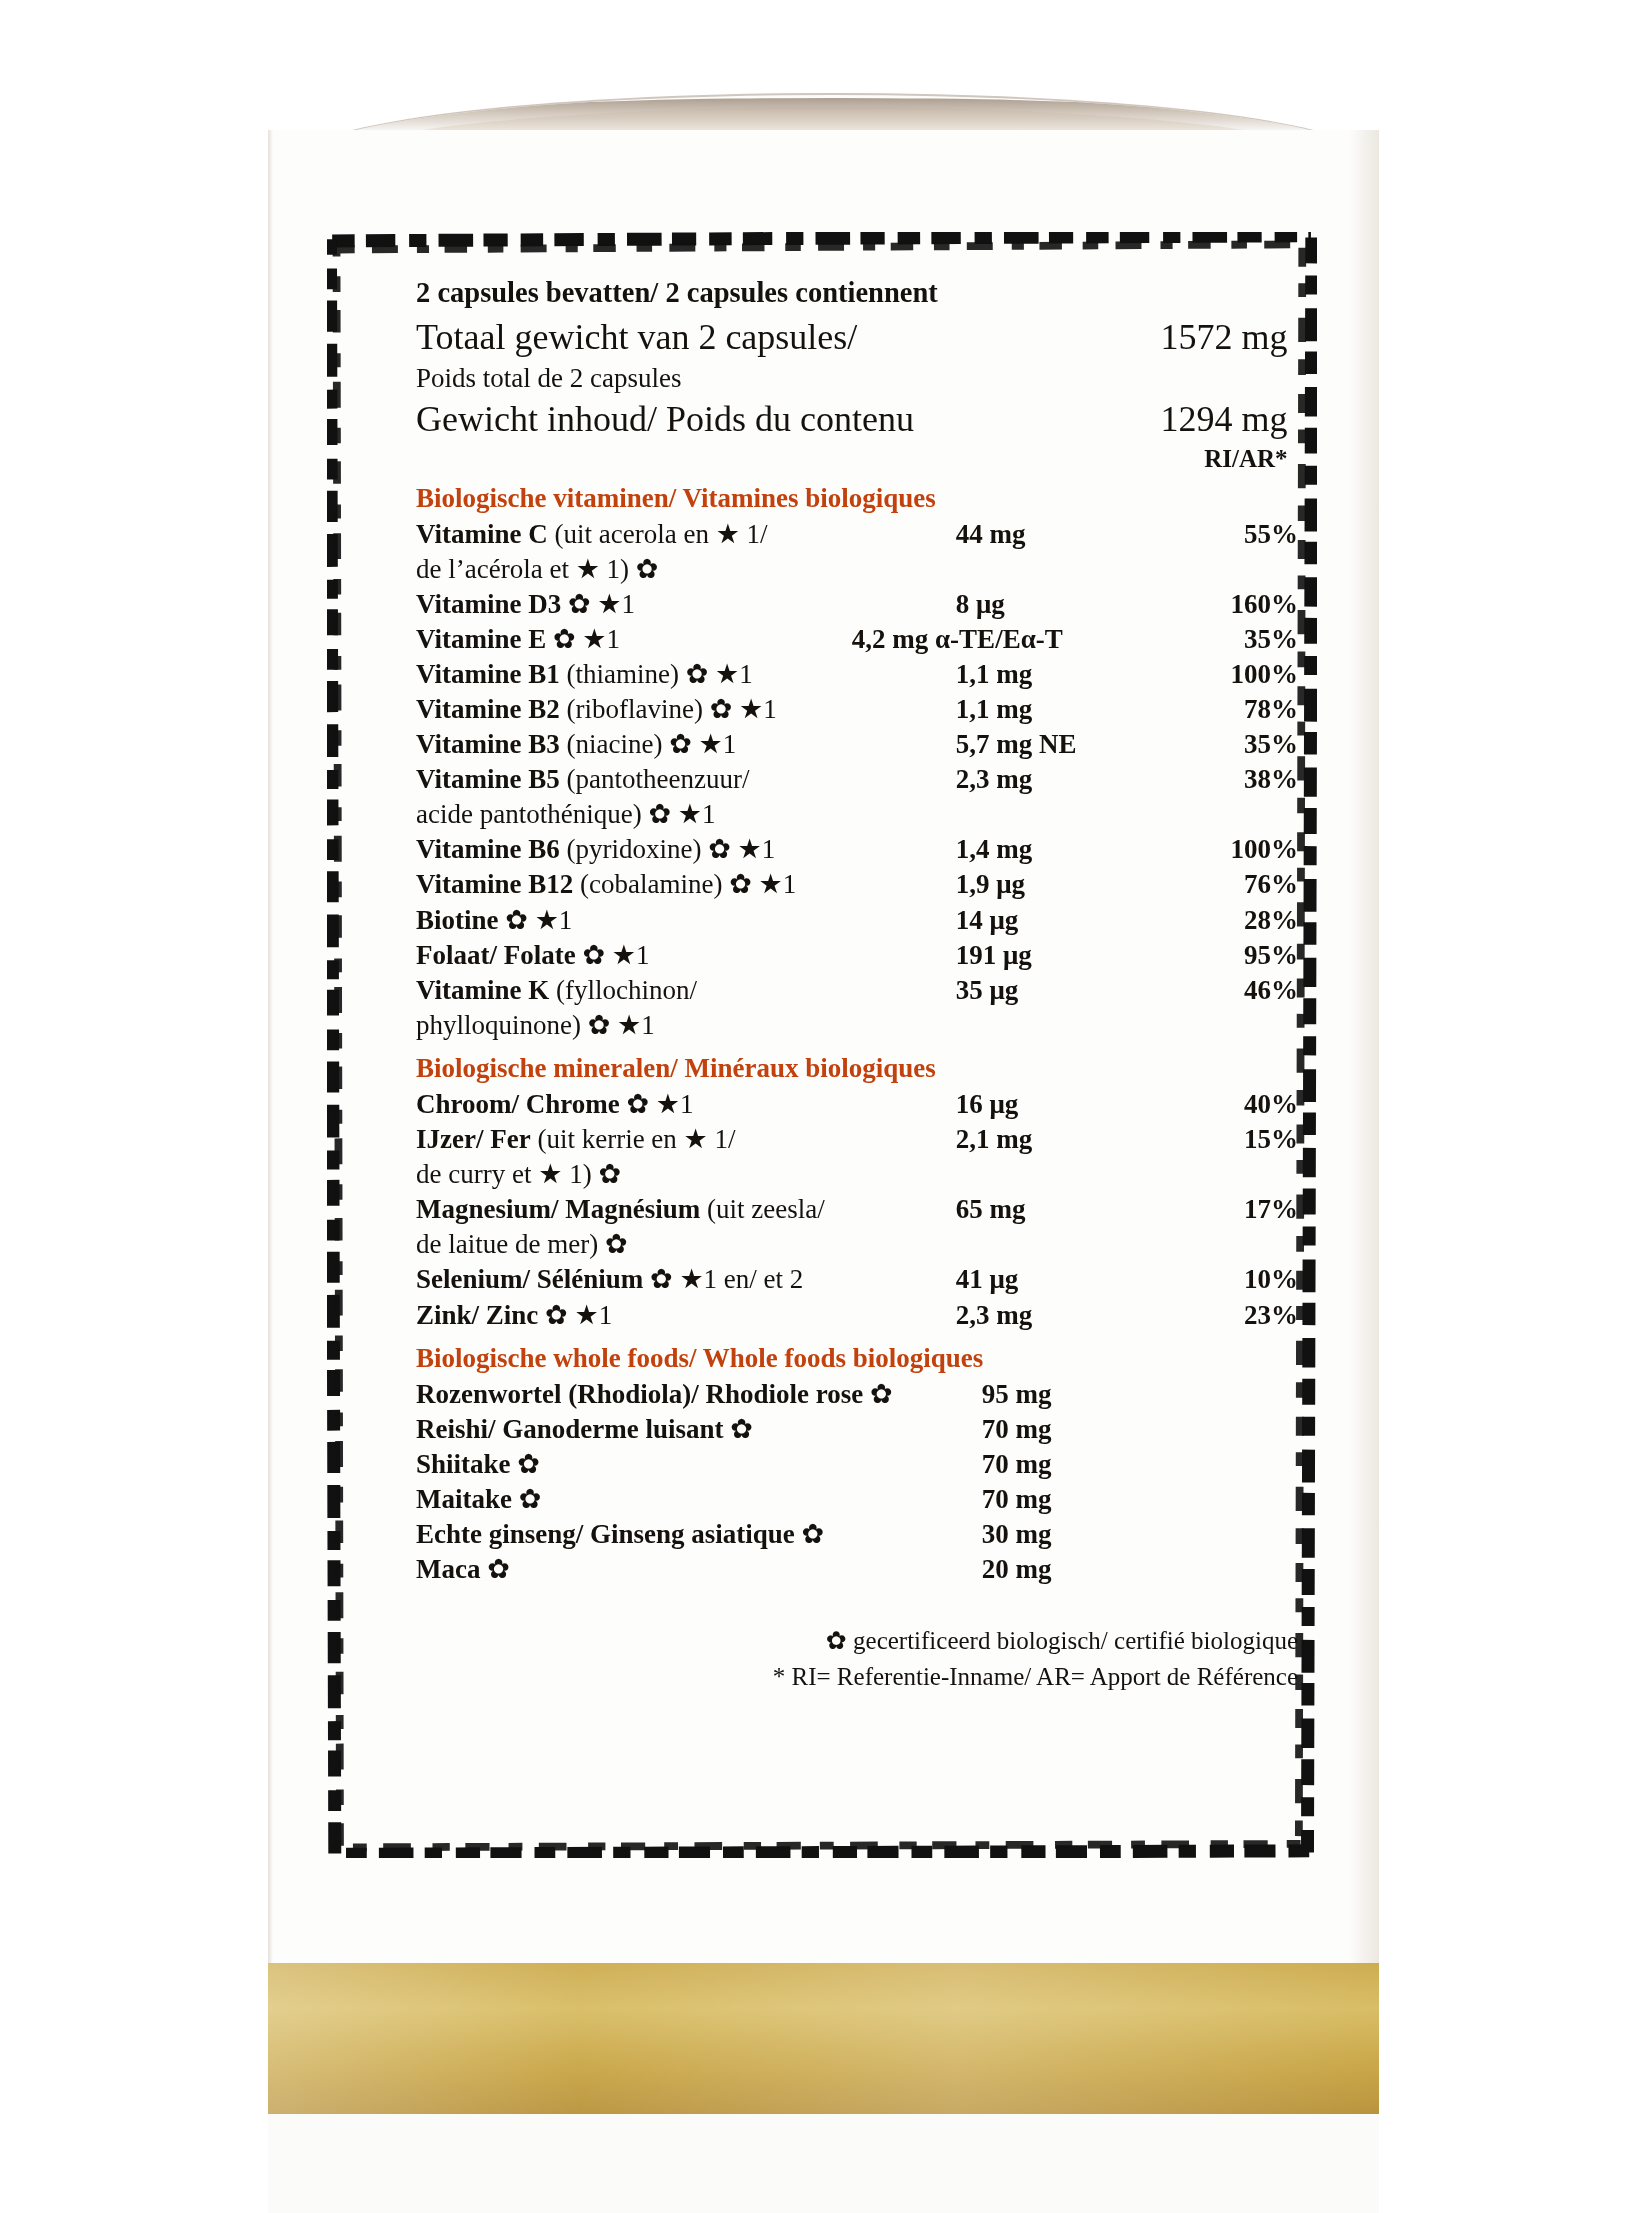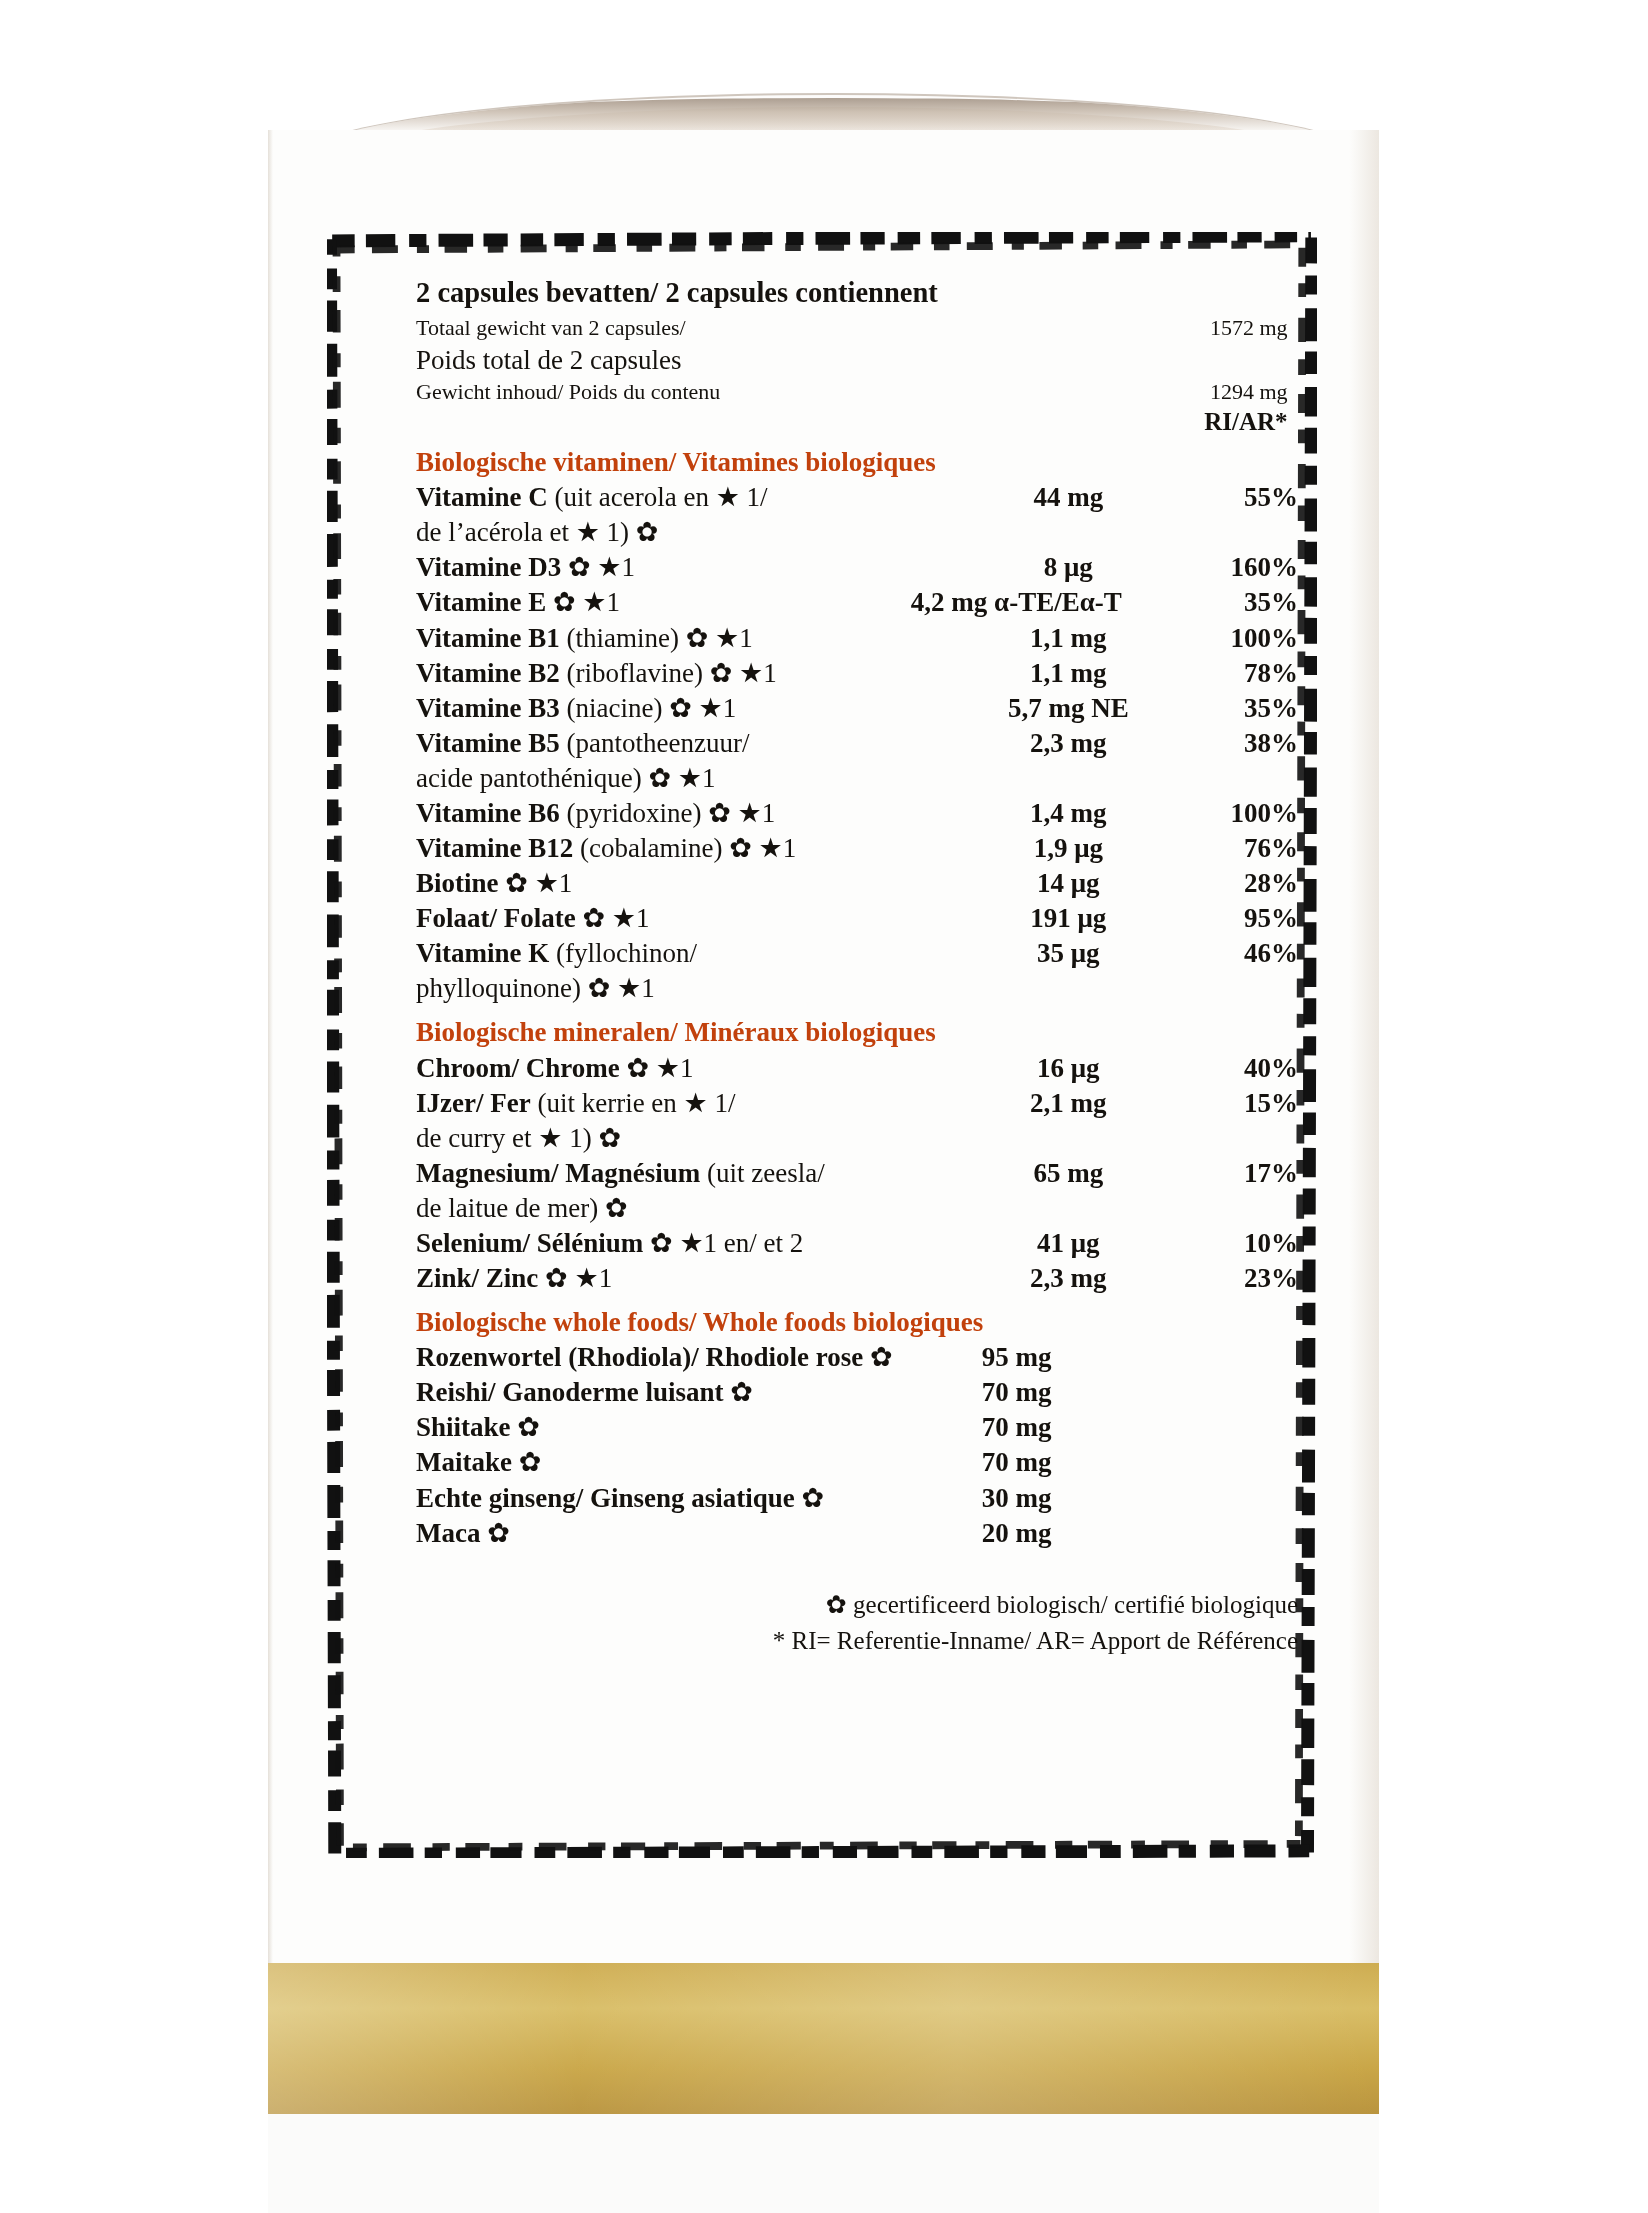--- a/index.html
+++ b/index.html
@@ -128,21 +128,21 @@
     align-items: baseline;
     line-height: 1.30;
   }
   .row .name {
     flex: 1 1 auto;
     font-size: 27px;
     white-space: nowrap;
   }
   .row .amount {
     flex: 0 0 225px;
-    text-align: center;
+    text-align: left;
     font-size: 27px;
     font-weight: bold;
     padding-right: 5.2px;
   }
   .row .ri {
     flex: 0 0 112px;
     text-align: right;
     font-size: 27px;
     font-weight: bold;
   }
@@ -150,21 +150,21 @@
 
   .heading-main {
     font-size: 28.5px;
     font-weight: bold;
     margin-bottom: 5.2px;
   }
 
   .top-line {
     display: flex;
     align-items: flex-start;
-    font-size: 22px;
+    font-size: 36px;
     line-height: 1.30;
   }
   .top-line .lbl { flex: 1 1 auto; }
   .top-line .val { flex: 0 0 259px; text-align: right; padding-right: 10.4px; }
 
   .cont-line {
     font-size: 27px;
     line-height: 1.30;
   }
 

